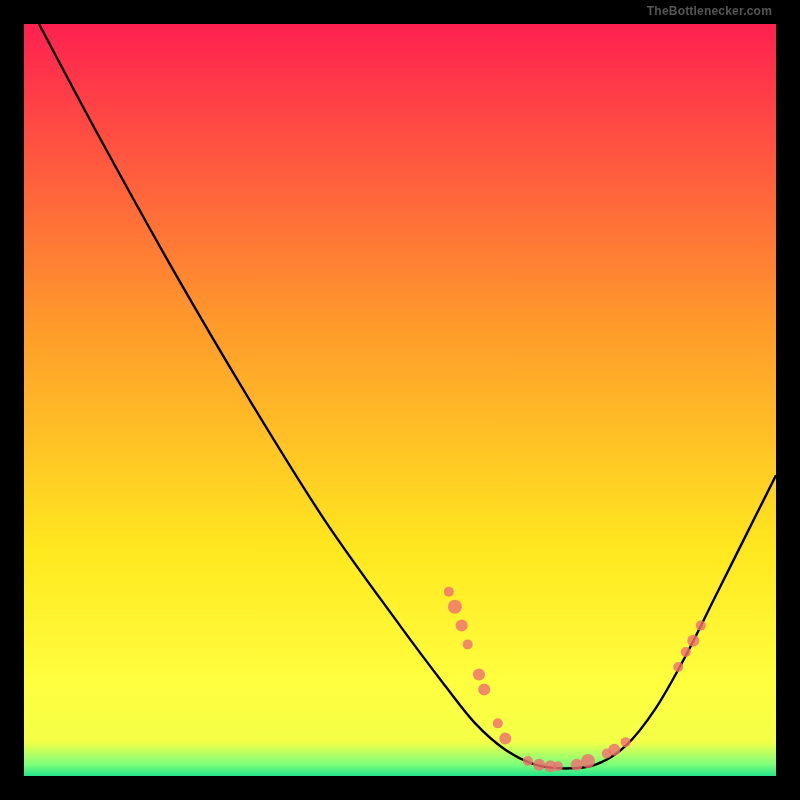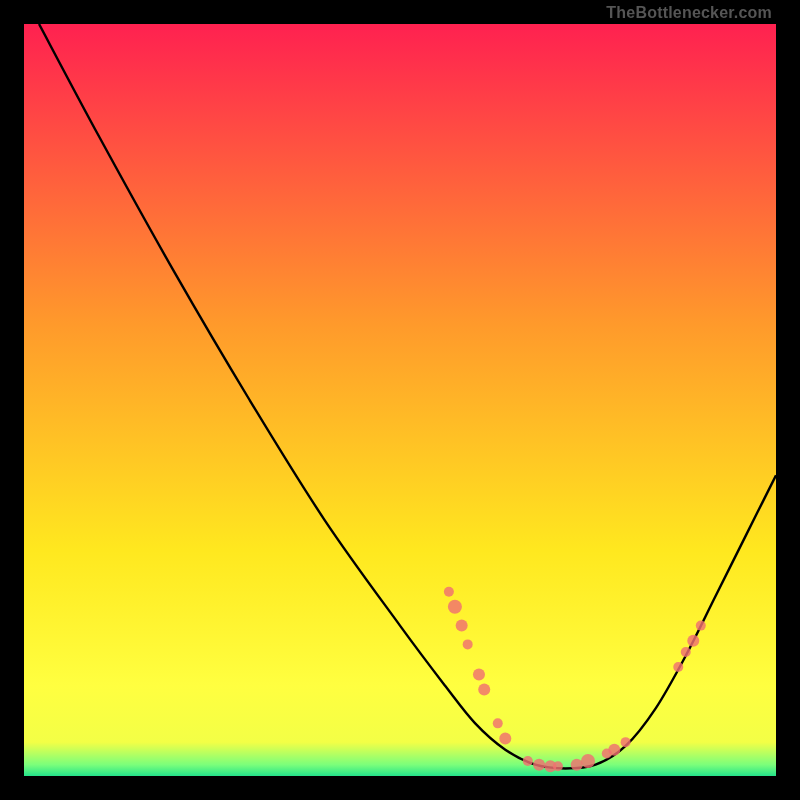--- a/index.html
+++ b/index.html
@@ -17,21 +17,21 @@
     position: absolute;
     left: 0;
     top: 0;
     width: 752px;
     height: 752px;
   }
   .attribution {
     position: absolute;
     right: 28px;
     top: 4px;
-    font-size: 16px;
+    font-size: 12px;
     font-weight: 600;
     color: #555;
     letter-spacing: 0.2px;
   }
 </style>
 </head>
 <body>
 
 <div class="frame">
   <svg class="plot-area" viewBox="0 0 752 752">

